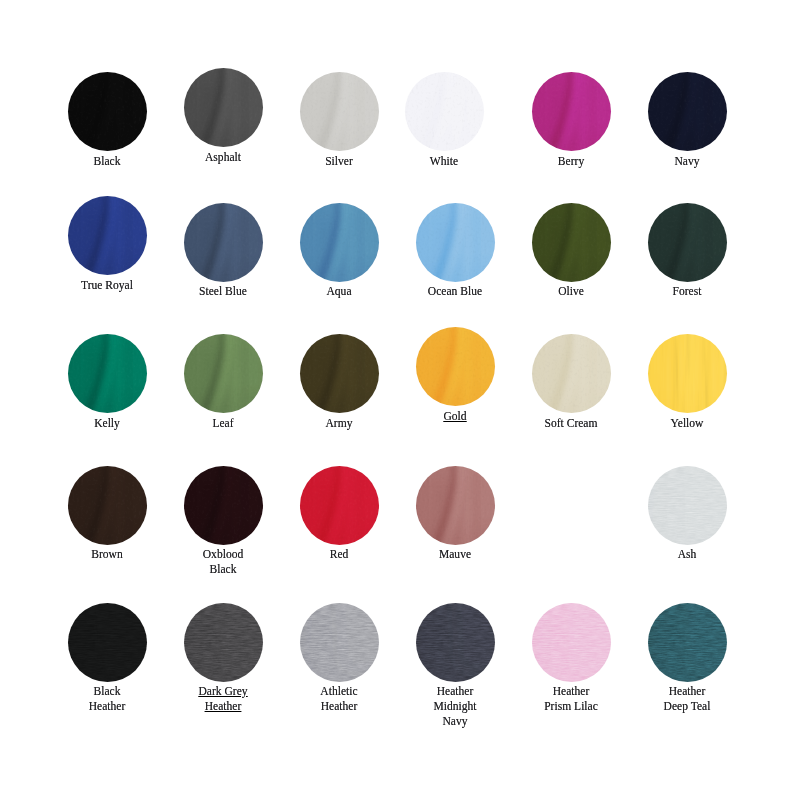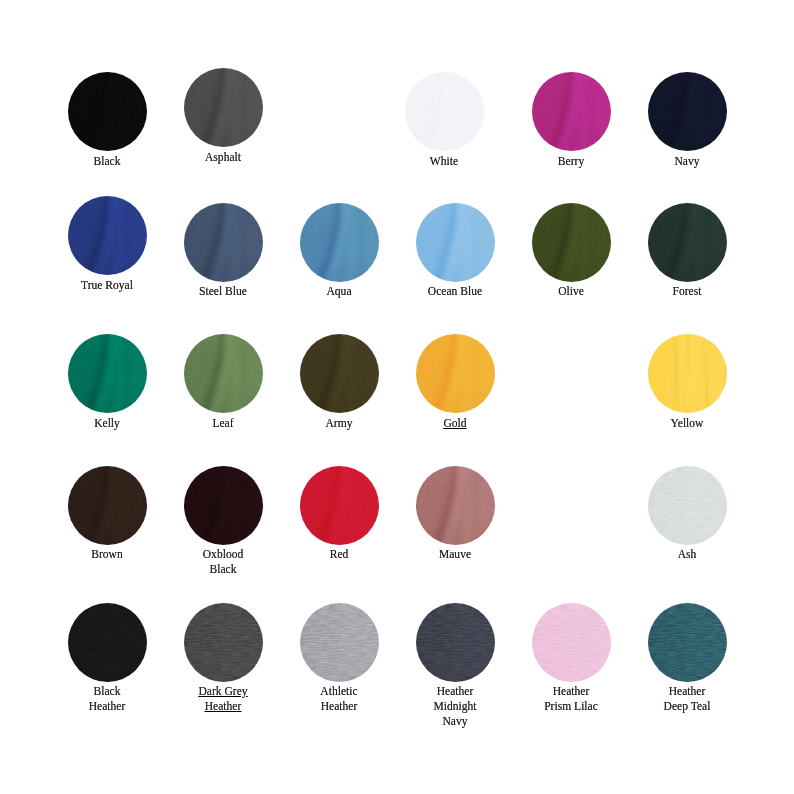--- a/index.html
+++ b/index.html
@@ -173,20 +173,34 @@
         </svg>
         <svg class="layer " width="79" height="79" viewBox="0 0 82 82">
           <rect width="82" height="82" filter="url(#weaveD)"></rect>
           <rect width="82" height="82" filter="url(#weaveL)"></rect>
         </svg>
       </div>
       <div class="label">
         <span>Asphalt</span>
       </div>
     </div>
+    <div class="swatch" style="left: 281px; top: 72px;">
+      <div class="disc" style="background:#cbcac6">
+        <svg class="layer ovl" width="79" height="79" viewBox="0 0 82 82">
+          <use href="#foldShading"></use>
+        </svg>
+        <svg class="layer " width="79" height="79" viewBox="0 0 82 82">
+          <rect width="82" height="82" filter="url(#weaveD)"></rect>
+          <rect width="82" height="82" filter="url(#weaveL)"></rect>
+        </svg>
+      </div>
+      <div class="label">
+        <span>Silver</span>
+      </div>
+    </div>
     <div class="swatch" style="left: 386px; top: 72px;">
       <div class="disc" style="background:#f3f3f8">
         <svg class="layer ovl" width="79" height="79" viewBox="0 0 82 82">
           <use href="#foldShading"></use>
         </svg>
         <svg class="layer " width="79" height="79" viewBox="0 0 82 82">
           <rect width="82" height="82" filter="url(#weaveD)"></rect>
           <rect width="82" height="82" filter="url(#weaveL)"></rect>
         </svg>
       </div>
@@ -341,32 +355,46 @@
         </svg>
         <svg class="layer " width="79" height="79" viewBox="0 0 82 82">
           <rect width="82" height="82" filter="url(#weaveD)"></rect>
           <rect width="82" height="82" filter="url(#weaveL)"></rect>
         </svg>
       </div>
       <div class="label">
         <span>Army</span>
       </div>
     </div>
-    <div class="swatch" style="left: 397px; top: 334px; text-decoration: underline;">
+    <div class="swatch" style="left: 397px; top: 327px; text-decoration: underline;">
       <div class="disc" style="background:#f1ac31">
         <svg class="layer ovl" width="79" height="79" viewBox="0 0 82 82">
           <use href="#foldShading"></use>
         </svg>
         <svg class="layer " width="79" height="79" viewBox="0 0 82 82">
           <rect width="82" height="82" filter="url(#weaveD)"></rect>
           <rect width="82" height="82" filter="url(#weaveL)"></rect>
         </svg>
       </div>
       <div class="label">
         <span>Gold</span>
+      </div>
+    </div>
+    <div class="swatch" style="left: 513px; top: 334px;">
+      <div class="disc" style="background:#dcd5bd">
+        <svg class="layer ovl" width="79" height="79" viewBox="0 0 82 82">
+          <use href="#foldShading"></use>
+        </svg>
+        <svg class="layer " width="79" height="79" viewBox="0 0 82 82">
+          <rect width="82" height="82" filter="url(#weaveD)"></rect>
+          <rect width="82" height="82" filter="url(#weaveL)"></rect>
+        </svg>
+      </div>
+      <div class="label">
+        <span>Soft Cream</span>
       </div>
     </div>
     <div class="swatch" style="left: 629px; top: 334px;">
       <div class="disc" style="background:#fdd74f">
         <svg class="layer ovl" width="79" height="79" viewBox="0 0 82 82">
           <use href="#vertShading"></use>
         </svg>
         <svg class="layer " width="79" height="79" viewBox="0 0 82 82">
           <rect width="82" height="82" filter="url(#ribsD)"></rect>
           <rect width="82" height="82" filter="url(#ribsL)"></rect>

